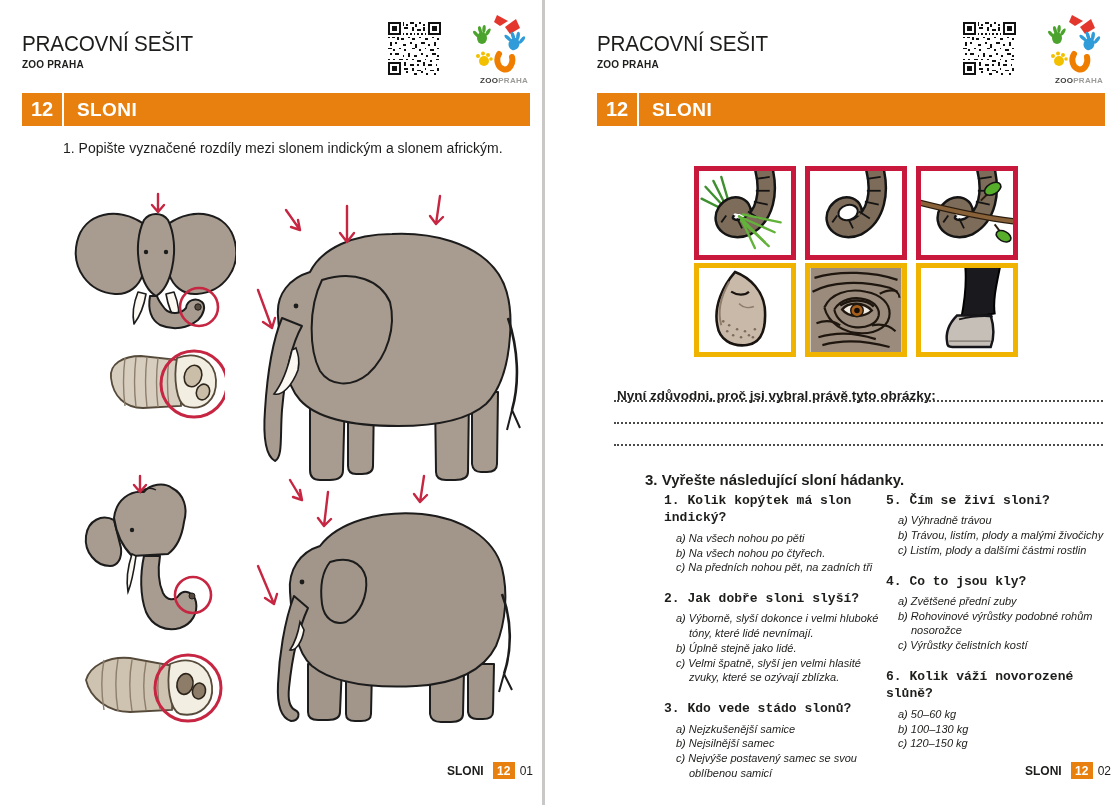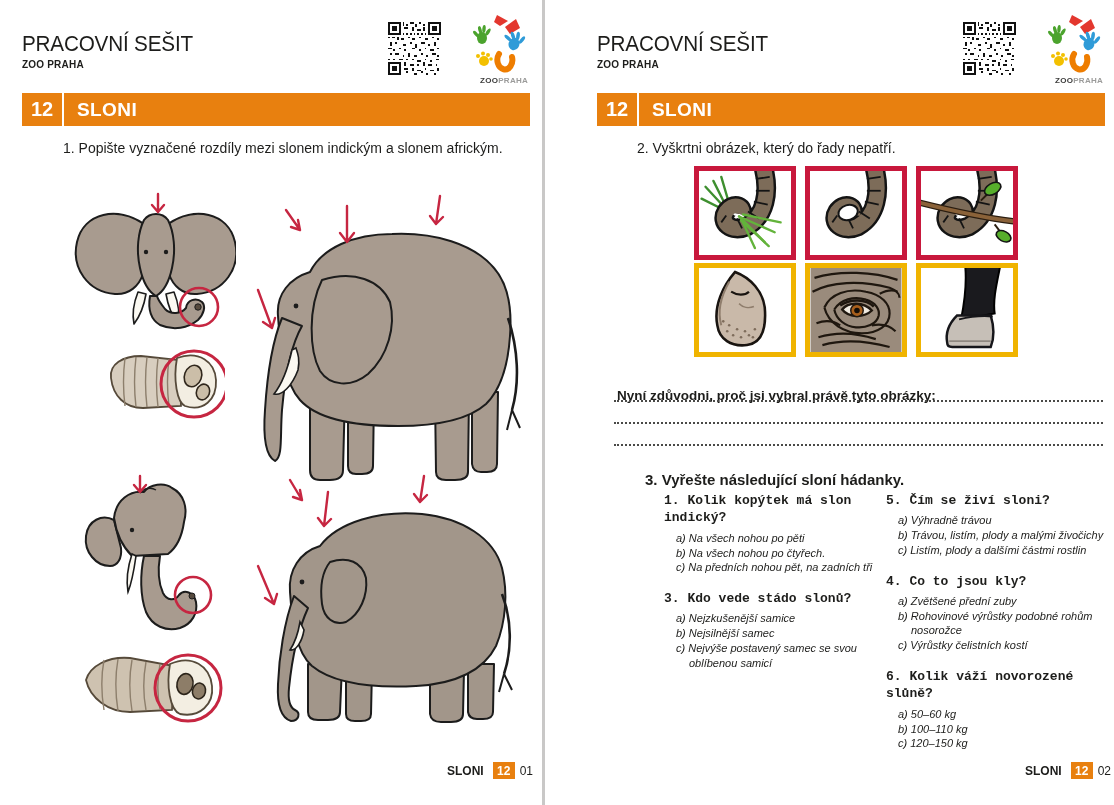--- a/index.html
+++ b/index.html
@@ -226,21 +226,20 @@
     </svg>
   <svg class="logo" style="left:1047px;top:14px">
       <use href="#sym-logo" width="56" height="72"></use>
     </svg>
 
   <div class="banner" style="left:597px;top:93px">
     <div class="num">12</div>
     <div class="label">SLONI</div>
   </div>
 
-  <div class="task" style="left:637px;top:140px">2. Vyškrtni obrázek, který do řady nepatří.</div>
 
   <div class="gbox" style="left:694px;top:166px">
     <svg width="92" height="84" viewBox="0 0 92 85">
       <g stroke="#3E8F2F" stroke-width="2.4" stroke-linecap="round">
         <path d="M30,42 L6,16"></path>
           <path d="M30,42 L14,10"></path>
           <path d="M30,42 L2,28"></path>
           <path d="M32,40 L22,6"></path>
       </g>
       <path d="M64,-6 C72,22 66,46 48,56 C32,63 20,52 27,41 C33,32 45,34 43,44" fill="none" stroke="#141414" stroke-width="20"></path>
@@ -355,20 +354,26 @@
   <div class="task3-head" style="left:645px;top:471px">3. Vyřešte následující sloní hádanky.</div>
 
   <div class="qcol" style="left:664px;top:492px;width:220px">
     <div class="qblock">
       <div class="qtitle">1. Kolik kopýtek má slon indický?</div>
       <div class="opt">a) Na všech nohou po pěti</div>
       <div class="opt">b) Na všech nohou po čtyřech.</div>
       <div class="opt">c) Na předních nohou pět, na zadních tři</div>
     </div>
     <div class="qblock">
+      <div class="qtitle">2. Jak dobře sloni slyší?</div>
+      <div class="opt">a) Výborně, slyší dokonce i velmi hluboké tóny, které lidé nevnímají.</div>
+      <div class="opt">b) Úplně stejně jako lidé.</div>
+      <div class="opt">c) Velmi špatně, slyší jen velmi hlasité zvuky, které se ozývají zblízka.</div>
+    </div>
+    <div class="qblock">
       <div class="qtitle">3. Kdo vede stádo slonů?</div>
       <div class="opt">a) Nejzkušenější samice</div>
       <div class="opt">b) Nejsilnější samec</div>
       <div class="opt">c) Nejvýše postavený samec se svou oblíbenou samicí</div>
     </div>
   </div>
 
   <div class="qcol" style="left:886px;top:492px;width:228px">
     <div class="qblock">
       <div class="qtitle">5. Čím se živí sloni?</div>
@@ -378,21 +383,21 @@
     </div>
     <div class="qblock">
       <div class="qtitle">4. Co to jsou kly?</div>
       <div class="opt">a) Zvětšené přední zuby</div>
       <div class="opt">b) Rohovinové výrůstky podobné rohům nosorožce</div>
       <div class="opt">c) Výrůstky čelistních kostí</div>
     </div>
     <div class="qblock">
       <div class="qtitle">6. Kolik váží novorozené slůně?</div>
       <div class="opt">a) 50–60 kg</div>
-      <div class="opt">b) 100–110 kg</div>
+      <div class="opt">b) 100–130 kg</div>
       <div class="opt">c) 120–150 kg</div>
     </div>
   </div>
 
   <div class="footer" style="left:1025px">
     <span class="chapter">SLONI</span>
     <span class="pnum">12</span>
     <span class="pg">02</span>
   </div>
 

